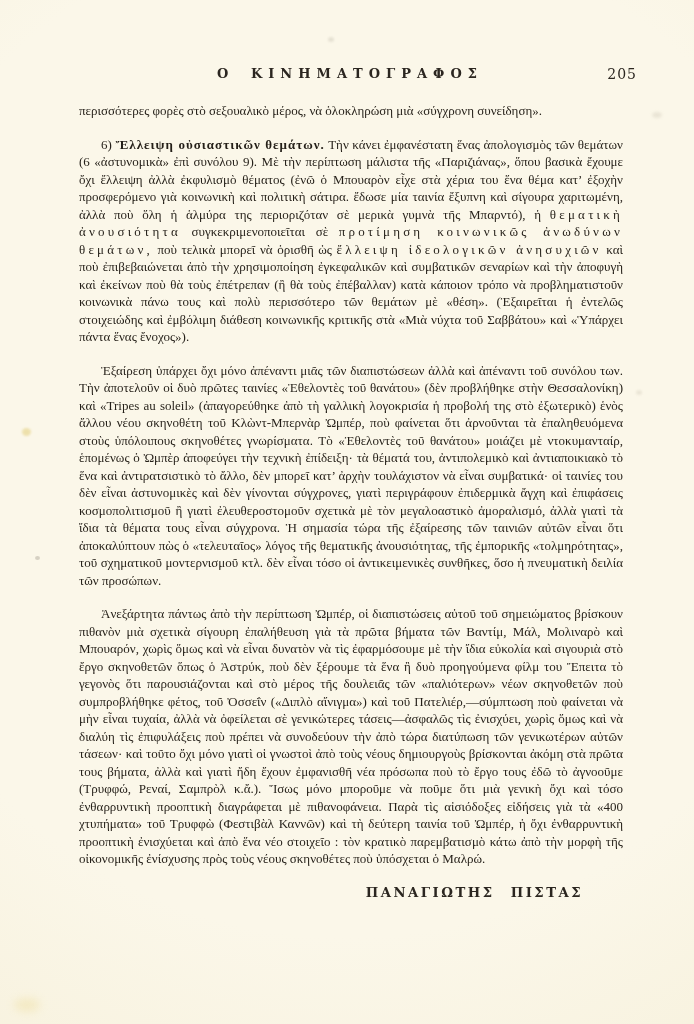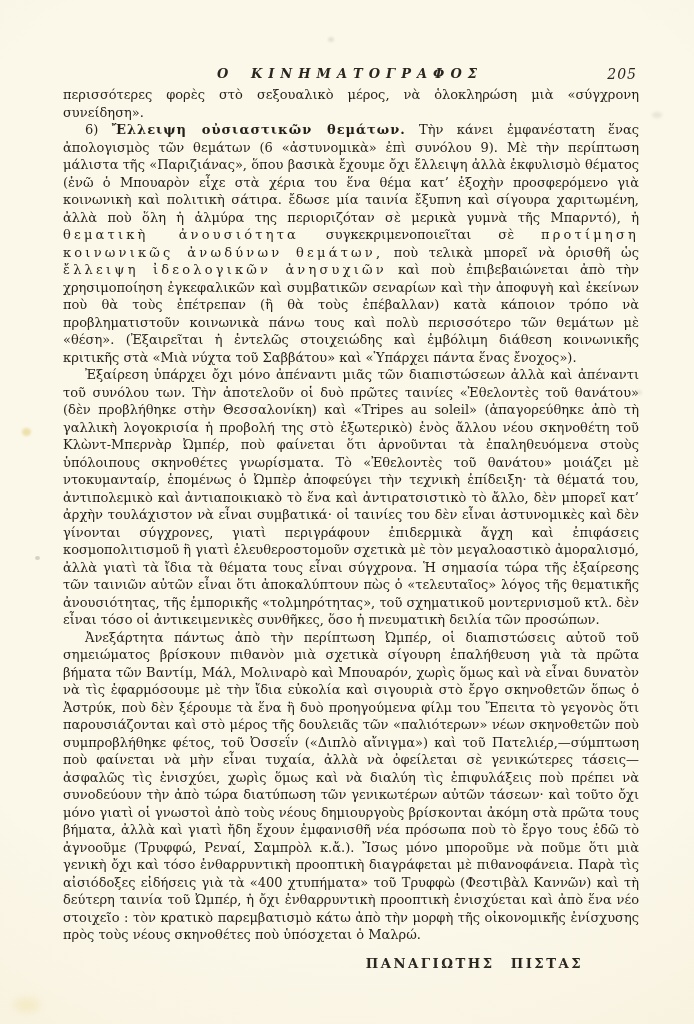--- a/index.html
+++ b/index.html
@@ -10,39 +10,39 @@
   }
   .page {
     position: relative;
     width: 694px; height: 1024px;
     overflow: hidden;
     color: #241f18;
     background: radial-gradient(ellipse 130% 90% at 50% 42%, #fbf7e9 55%, #f6f0da 88%, #f1ead0 100%);
   }
   
   .running-head {
-    position: absolute; top: 66px; left: 63px; width: 574px; height: 18px; font-style: italic;
+    position: absolute; top: 66px; left: 63px; width: 574px; height: 18px;
   }
   .head-title {
     position: absolute; left: 50%; transform: translateX(-50%); top: 0;
     font-size: 13px; font-weight: 700; letter-spacing: 6px; word-spacing: 6px;
     white-space: nowrap; color: #2b2620;
   }
   .head-number {
     position: absolute; right: 0; top: 0;
     font-size: 14px; letter-spacing: 1px; color: #2b2620; text-align: center;
   }
   
   .article-body {
     position: absolute; top: 86px; left: 63px; width: 576px;
     font-size: 13px; line-height: 17.5px;
     text-align: justify;
     color: #241f18;
   }
-  .article-body p { margin: 0; padding: 0; }
+  .article-body p { margin: 16px; padding: 0; font-family: Liberation Serif, serif; }
   .article-body p.indent { text-indent: 22px; }
   .seg-bold   { font-weight: 700; letter-spacing: 1px; }
   .seg-spaced { letter-spacing: 3.2px; }
   .signature {
     margin-top: 11px;
     text-align: right; padding-right: 56px;
     font-weight: 700; font-size: 13.2px;
     letter-spacing: 2.5px; word-spacing: 9px;
     color: #2b2620;
   }

